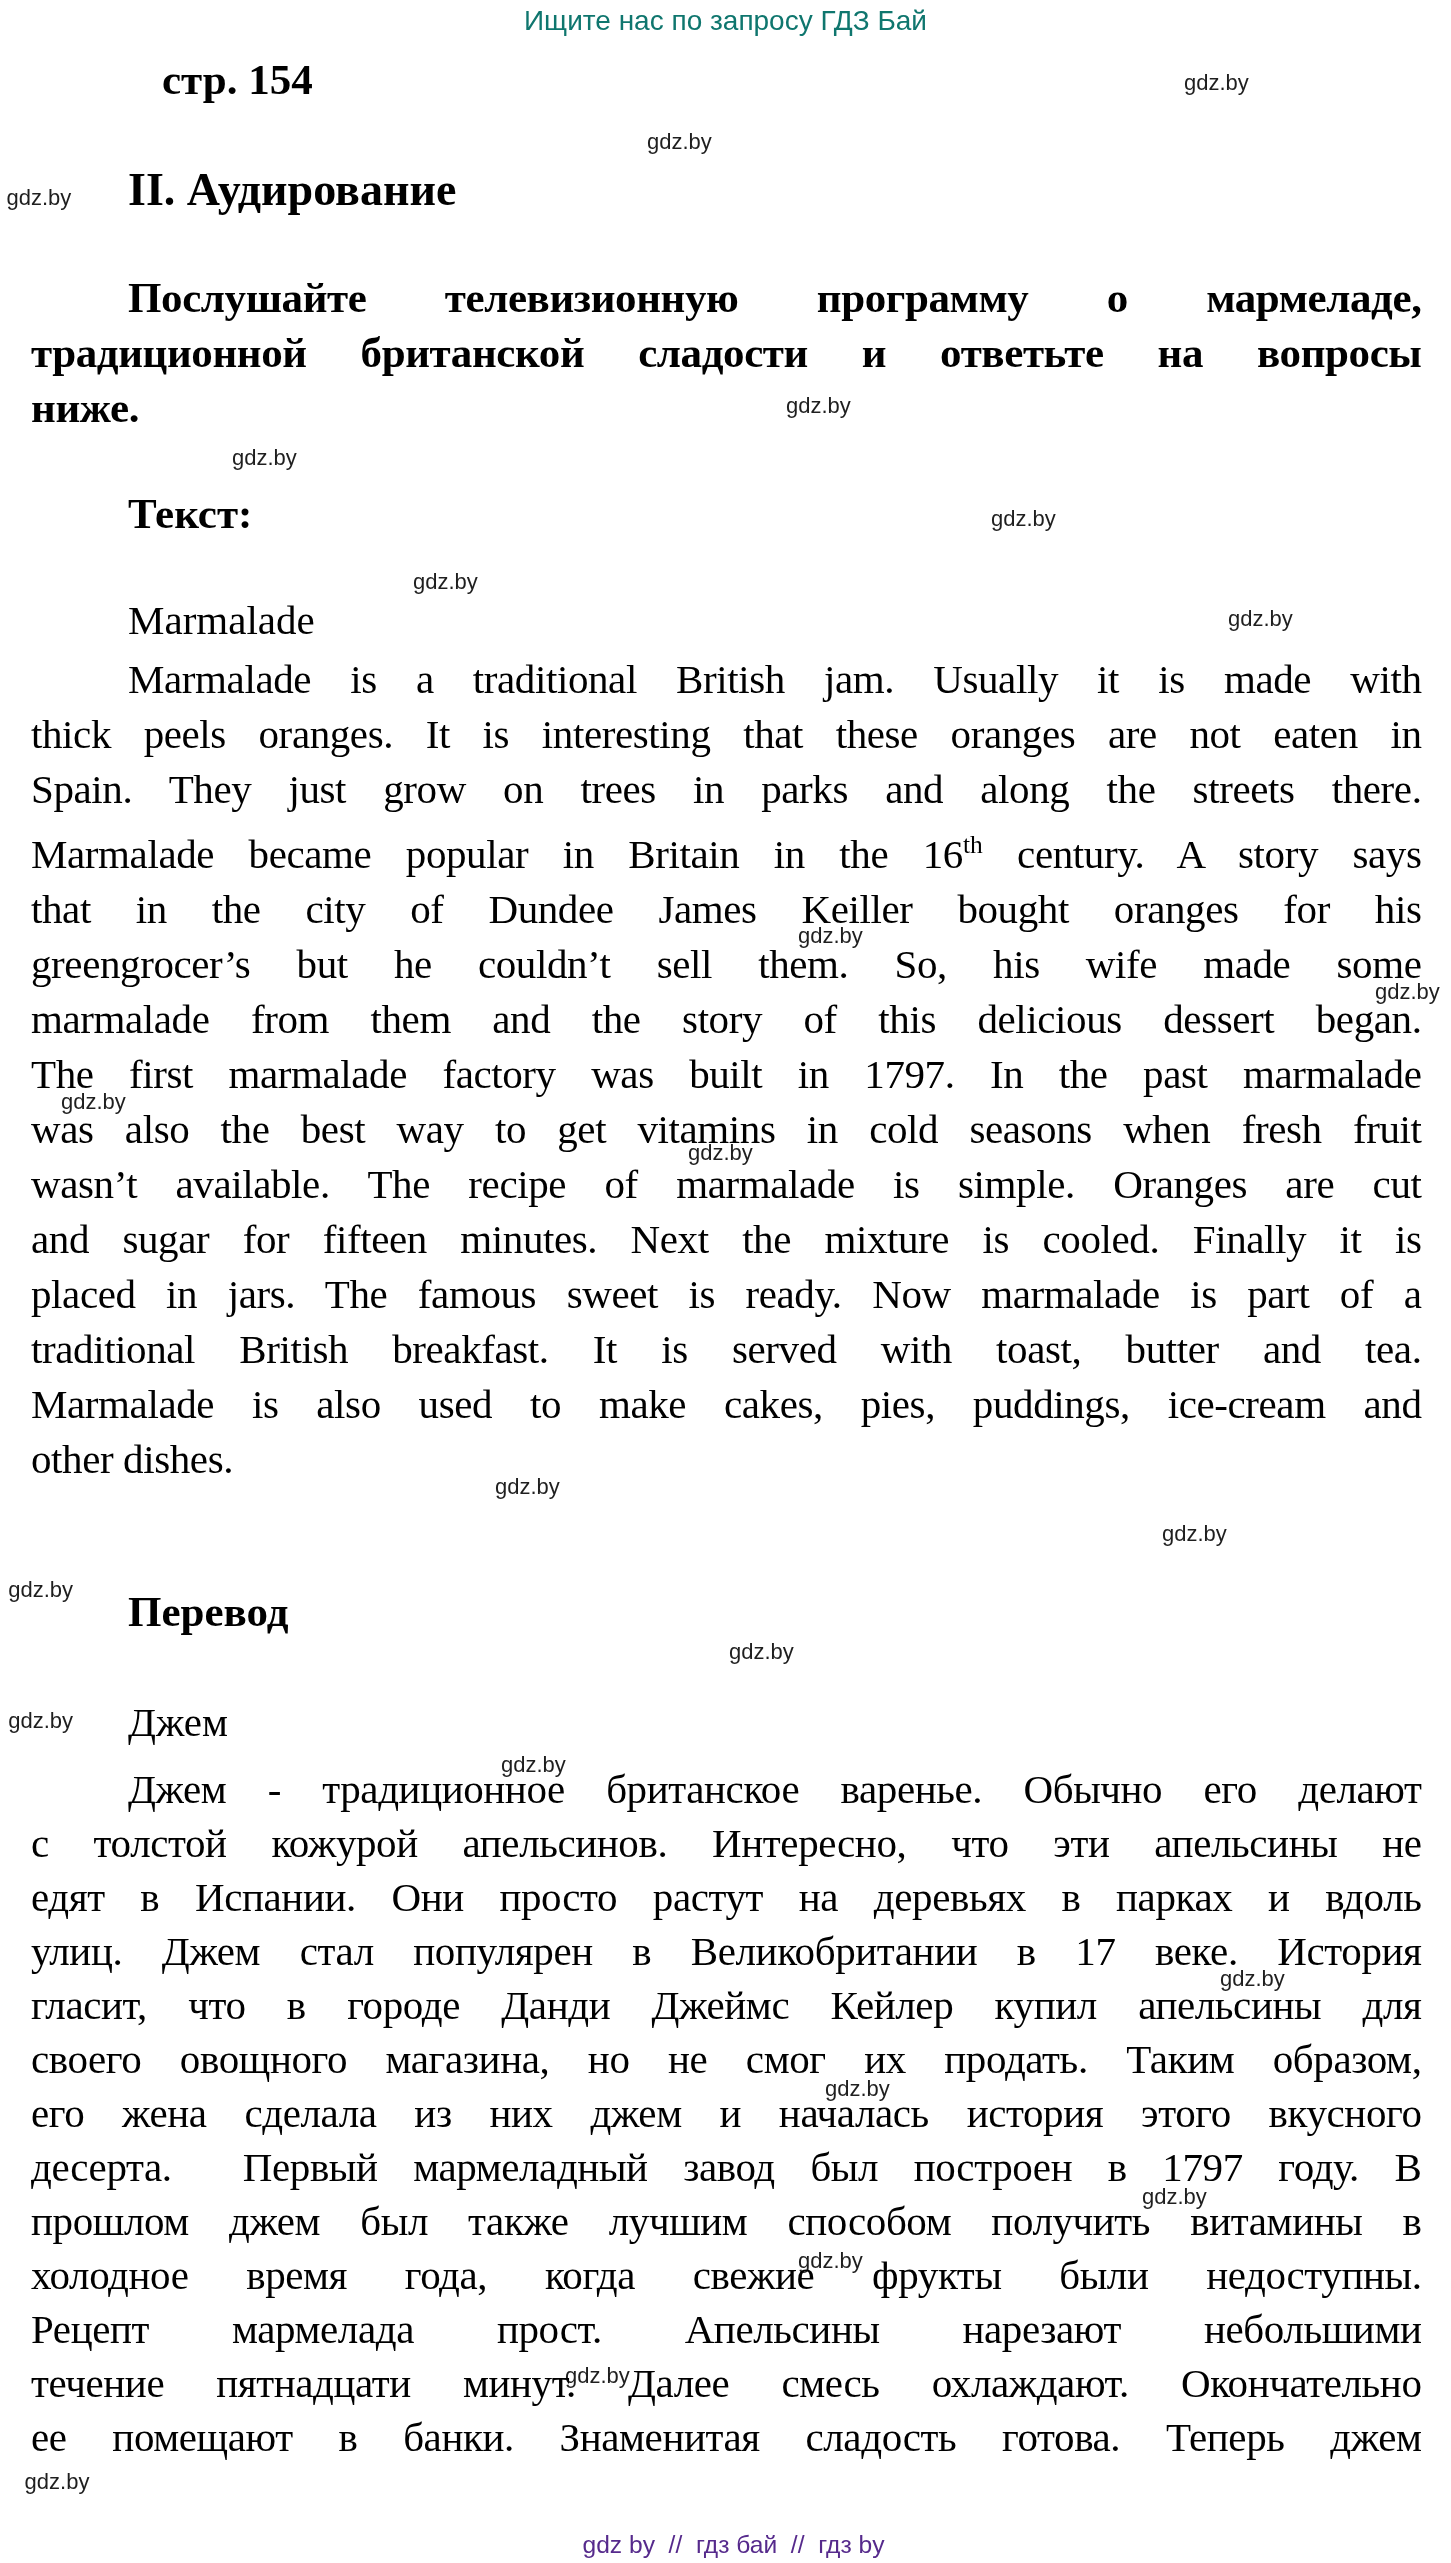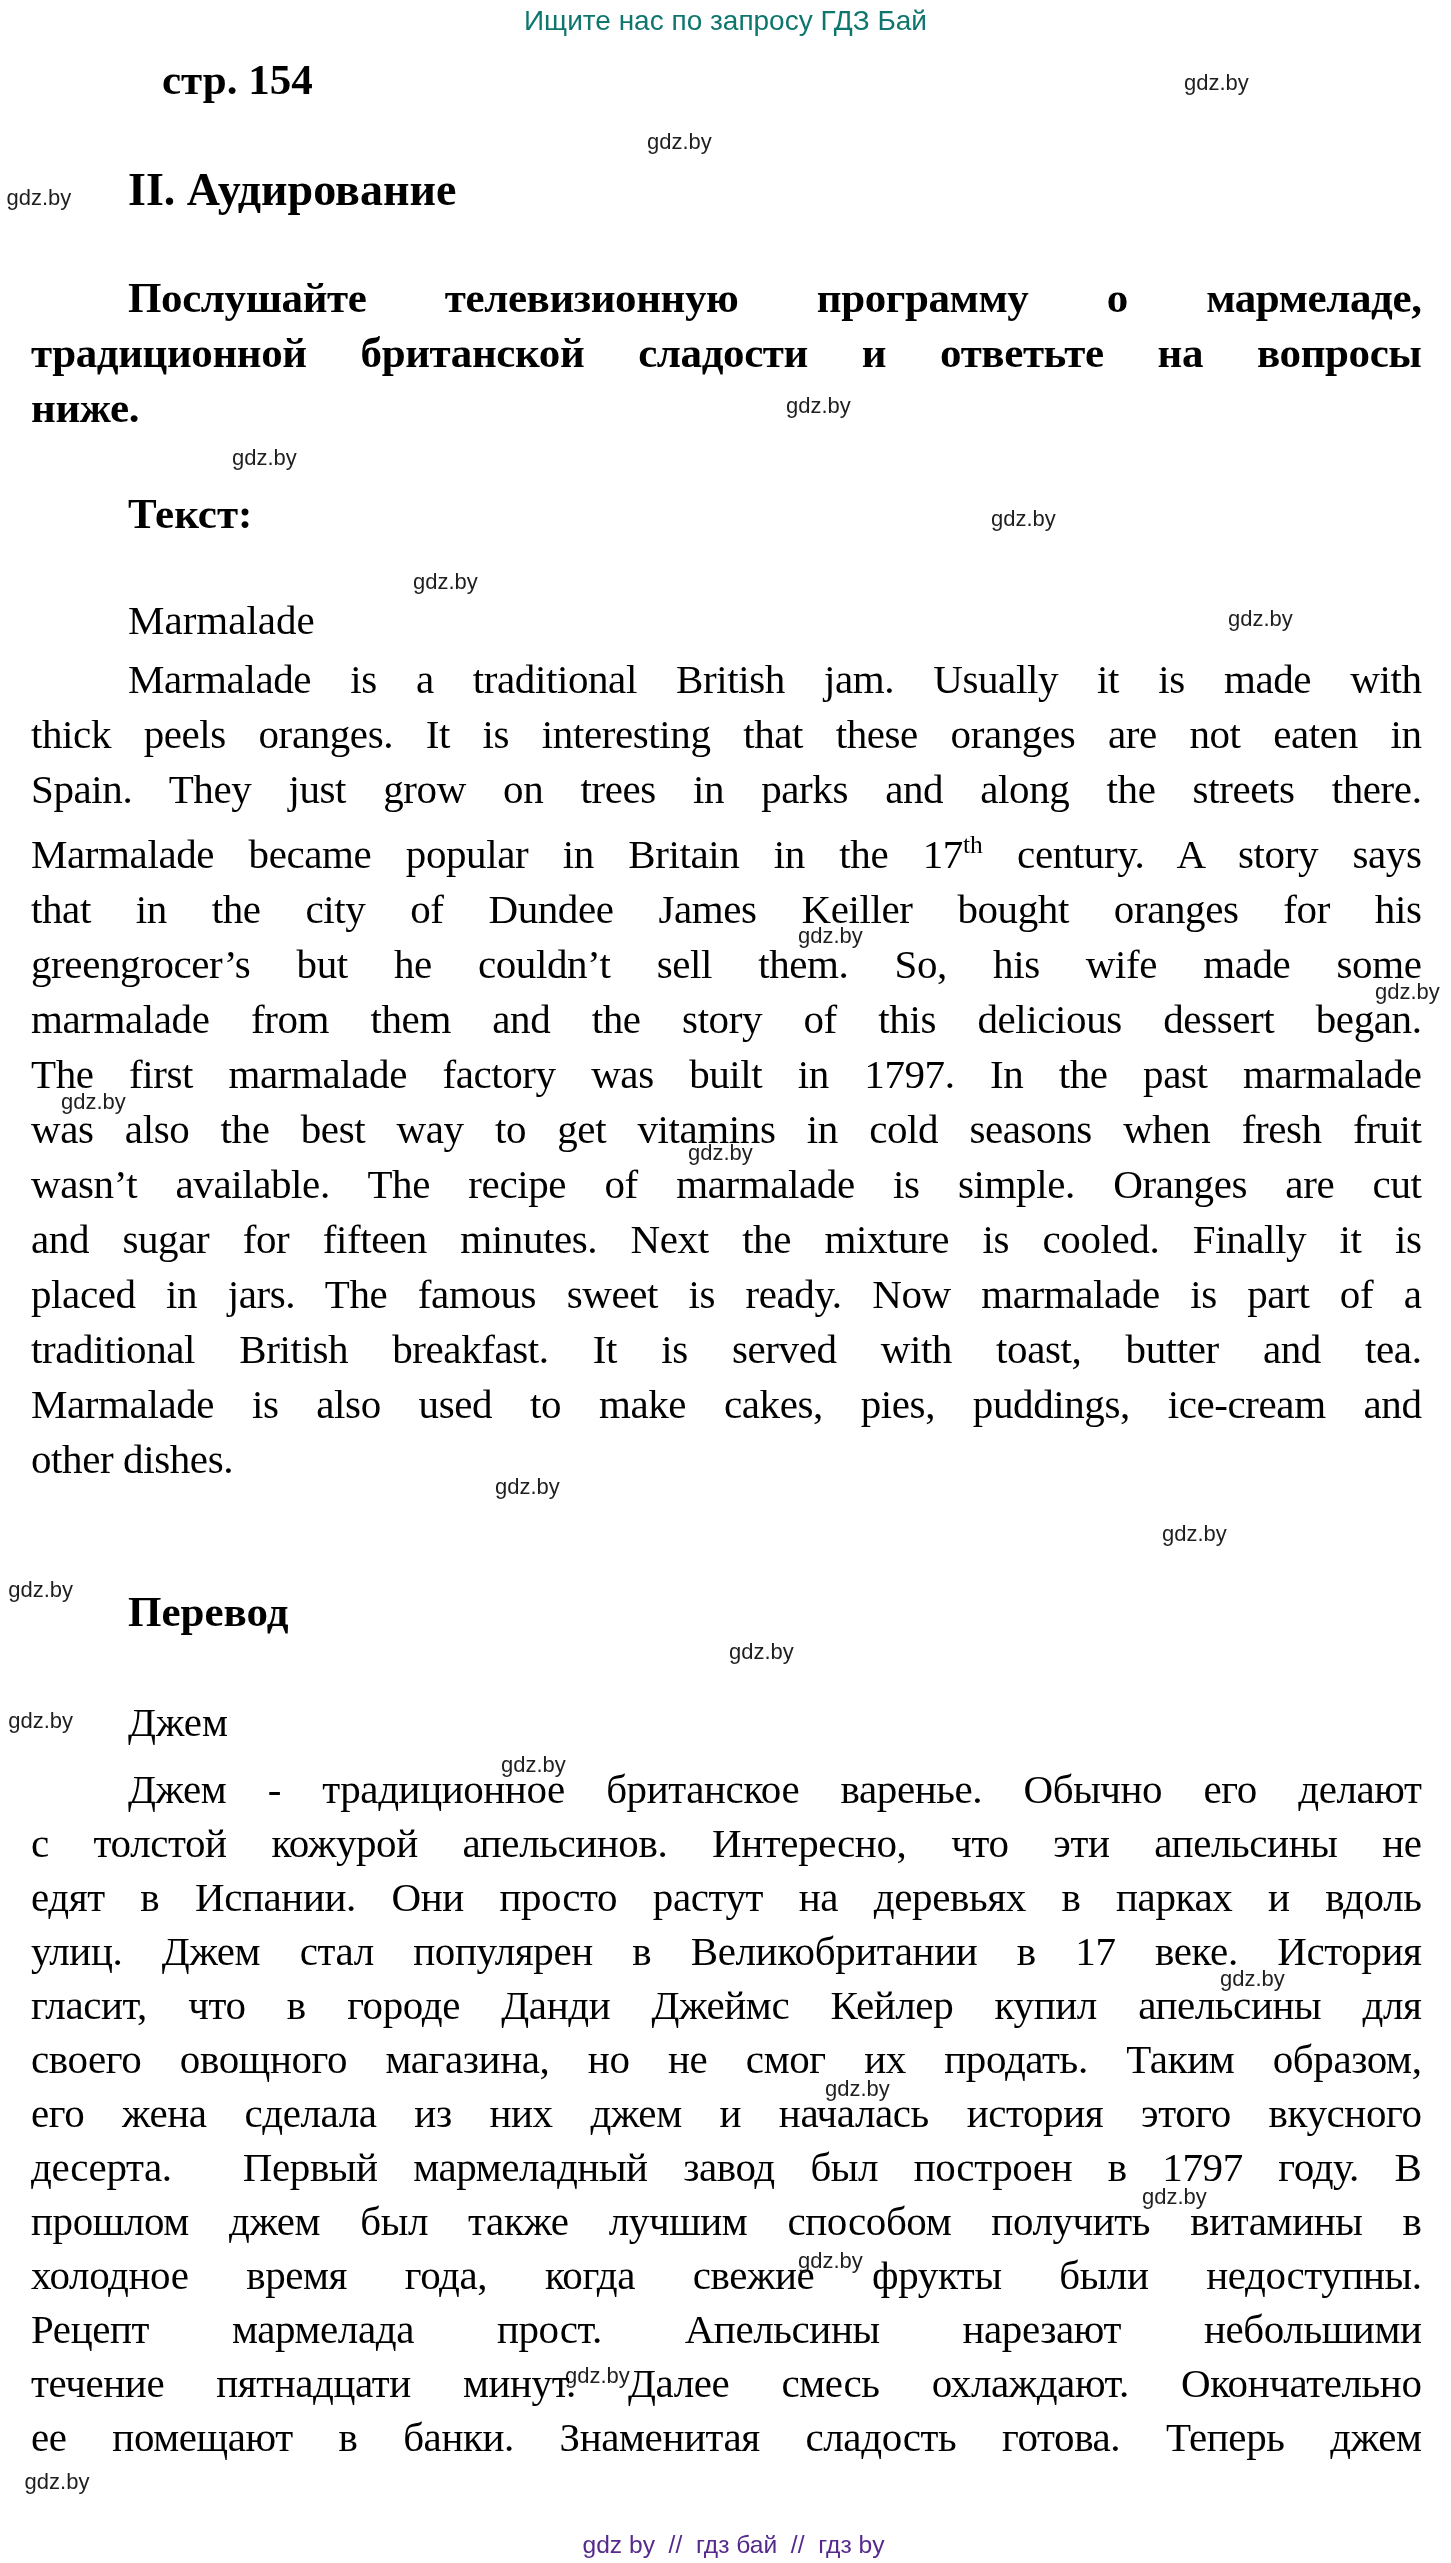--- a/index.html
+++ b/index.html
@@ -81,21 +81,21 @@
   </div>
 
   <h3 class="hd text-label">Текст:</h3>
 
   <div class="title title-en">Marmalade</div>
 
   <div class="para en">
     <div class="jline indent">Marmalade is a traditional British jam. Usually it is made with</div>
     <div class="jline">thick peels oranges. It is interesting that these oranges are not eaten in</div>
     <div class="jline">Spain. They just grow on trees in parks and along the streets there.</div>
-    <div class="jline"><span>Marmalade became popular in Britain in the 17</span><span class="sup">th</span><span> century. A story says</span></div>
+    <div class="jline"><span>Marmalade became popular in Britain in the 16</span><span class="sup">th</span><span> century. A story says</span></div>
     <div class="jline">that in the city of Dundee James Keiller bought oranges for his</div>
     <div class="jline">greengrocer’s but he couldn’t sell them. So, his wife made some</div>
     <div class="jline">marmalade from them and the story of this delicious dessert began.</div>
     <div class="jline">The first marmalade factory was built in 1797. In the past marmalade</div>
     <div class="jline">was also the best way to get vitamins in cold seasons when fresh fruit</div>
     <div class="jline">wasn’t available. The recipe of marmalade is simple. Oranges are cut</div>
     <div class="jline">and sugar for fifteen minutes. Next the mixture is cooled. Finally it is</div>
     <div class="jline">placed in jars. The famous sweet is ready. Now marmalade is part of a</div>
     <div class="jline">traditional British breakfast. It is served with toast, butter and tea.</div>
     <div class="jline">Marmalade is also used to make cakes, pies, puddings, ice-cream and</div>

